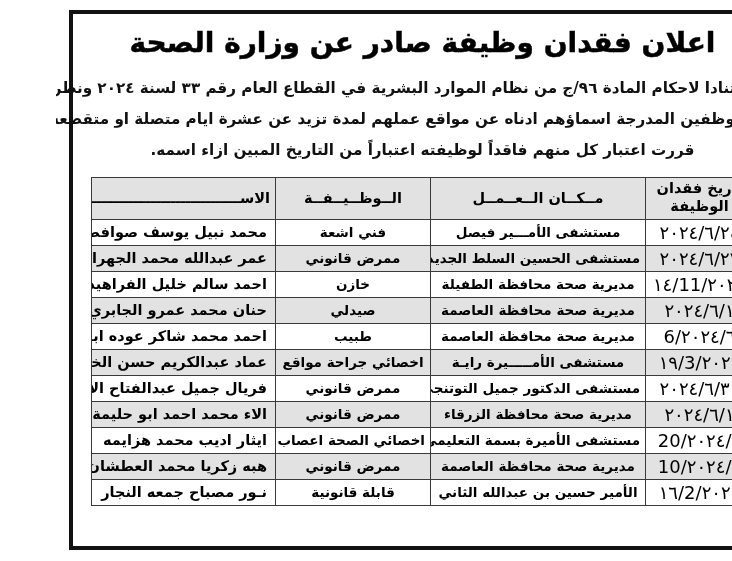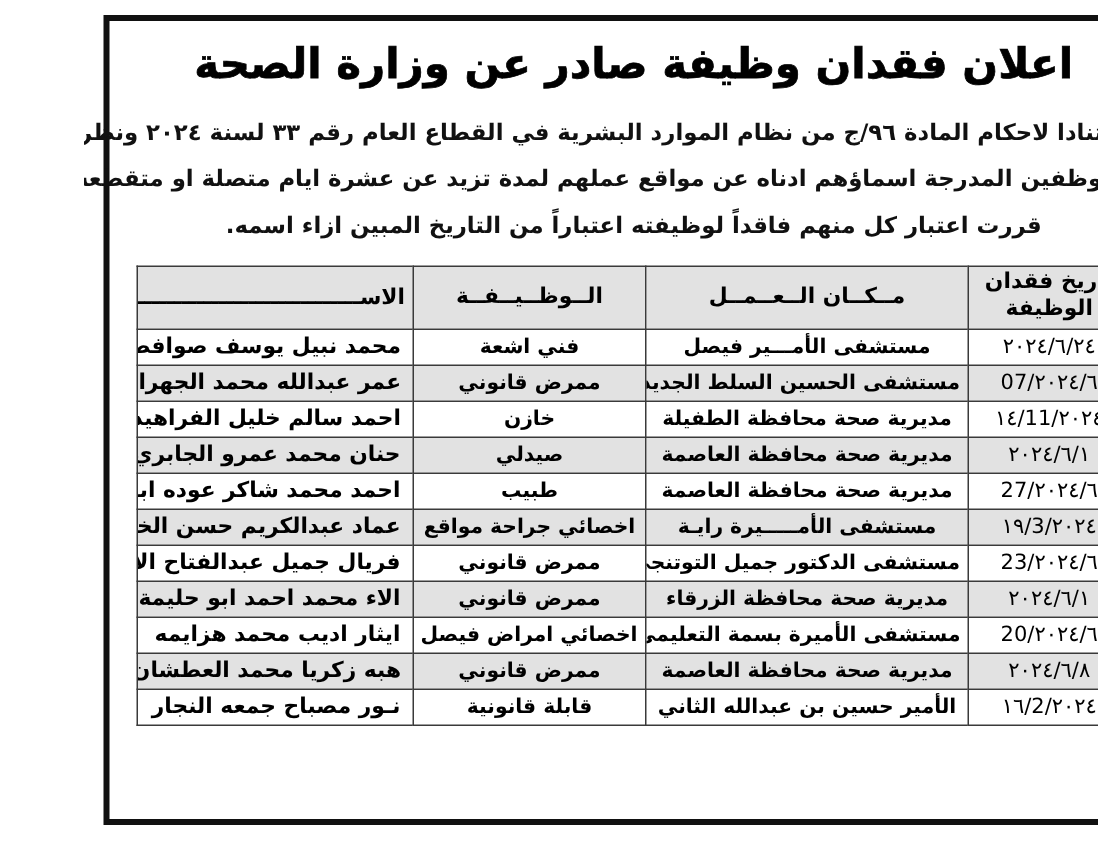--- a/index.html
+++ b/index.html
@@ -104,21 +104,21 @@
   col.c-date { width: 108px; }
   col.c-place { width: 215px; }
   col.c-job { width: 155px; }
   col.c-name { width: auto; }
 
   tbody tr.shaded td { background: #e2e2e2; }
   tbody tr td { background: #ffffff; }
 
   td.date {
     text-align: center;
-    font-size: 14px;
+    font-size: 18px;
     font-weight: normal;
   }
   td.place {
     text-align: center;
     font-size: 13.5px;
     font-weight: bold;
     letter-spacing: -0.1px;
   }
   td.job {
     text-align: center;
@@ -167,69 +167,69 @@
           </tr>
         </thead>
         <tbody id="tbody">
             <tr>
               <td class="date">٢٠٢٤/٦/٢٤</td>
               <td class="place">مستشفى الأمـــير فيصل</td>
               <td class="job">فني اشعة</td>
               <td class="name">محمد نبيل يوسف صوافطه</td>
             </tr>
             <tr class="shaded">
-              <td class="date">٢٠٢٤/٦/07</td>
+              <td class="date">٢٠٢٤/٦/٢٧</td>
               <td class="place">مستشفى الحسين السلط الجديد</td>
               <td class="job">ممرض قانوني</td>
               <td class="name">عمر عبدالله محمد الجهران</td>
             </tr>
             <tr>
               <td class="date">٢٠٢٤/11/١٤</td>
               <td class="place">مديرية صحة محافظة الطفيلة</td>
               <td class="job">خازن</td>
               <td class="name">احمد سالم خليل الفراهيد</td>
             </tr>
             <tr class="shaded">
               <td class="date">٢٠٢٤/٦/١</td>
               <td class="place">مديرية صحة محافظة العاصمة</td>
               <td class="job">صيدلي</td>
               <td class="name">حنان محمد عمرو الجابري</td>
             </tr>
             <tr>
-              <td class="date">٢٠٢٤/٦/27</td>
+              <td class="date">٢٠٢٤/٦/6</td>
               <td class="place">مديرية صحة محافظة العاصمة</td>
               <td class="job">طبيب</td>
               <td class="name">احمد محمد شاكر عوده ابو عوده</td>
             </tr>
             <tr class="shaded">
               <td class="date">٢٠٢٤/3/١٩</td>
               <td class="place">مستشفى الأمـــــيرة رايـة</td>
               <td class="job">اخصائي جراحة مواقع</td>
               <td class="name">عماد عبدالكريم حسن الخالدي</td>
             </tr>
             <tr>
-              <td class="date">٢٠٢٤/٦/23</td>
+              <td class="date">٢٠٢٤/٦/٣٠</td>
               <td class="place">مستشفى الدكتور جميل التوتنجي</td>
               <td class="job">ممرض قانوني</td>
               <td class="name">فريال جميل عبدالفتاح الاخرس</td>
             </tr>
             <tr class="shaded">
               <td class="date">٢٠٢٤/٦/١</td>
               <td class="place">مديرية صحة محافظة الزرقاء</td>
               <td class="job">ممرض قانوني</td>
               <td class="name">الاء محمد احمد ابو حليمة</td>
             </tr>
             <tr>
               <td class="date">٢٠٢٤/٦/20</td>
               <td class="place">مستشفى الأميرة بسمة التعليمي</td>
-              <td class="job">اخصائي امراض فيصل</td>
+              <td class="job">اخصائي الصحة اعصاب</td>
               <td class="name">ايثار اديب محمد هزايمه</td>
             </tr>
             <tr class="shaded">
-              <td class="date">٢٠٢٤/٦/٨</td>
+              <td class="date">٢٠٢٤/٦/10</td>
               <td class="place">مديرية صحة محافظة العاصمة</td>
               <td class="job">ممرض قانوني</td>
               <td class="name">هبه زكريا محمد العطشان</td>
             </tr>
             <tr>
               <td class="date">٢٠٢٤/2/١٦</td>
               <td class="place">الأمير حسين بن عبدالله الثاني</td>
               <td class="job">قابلة قانونية</td>
               <td class="name">نـور مصباح جمعه النجار</td>
             </tr>

